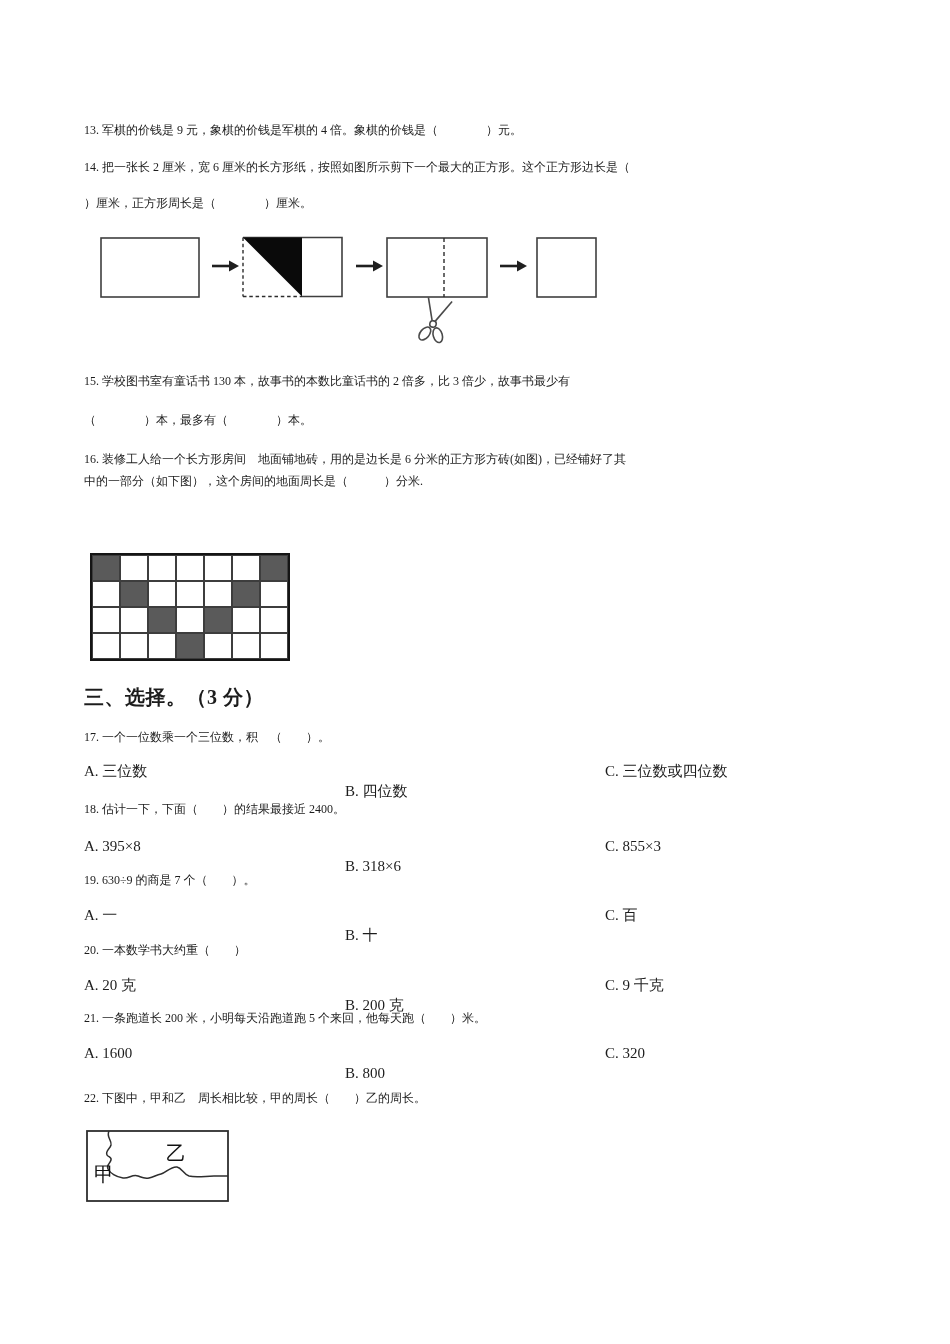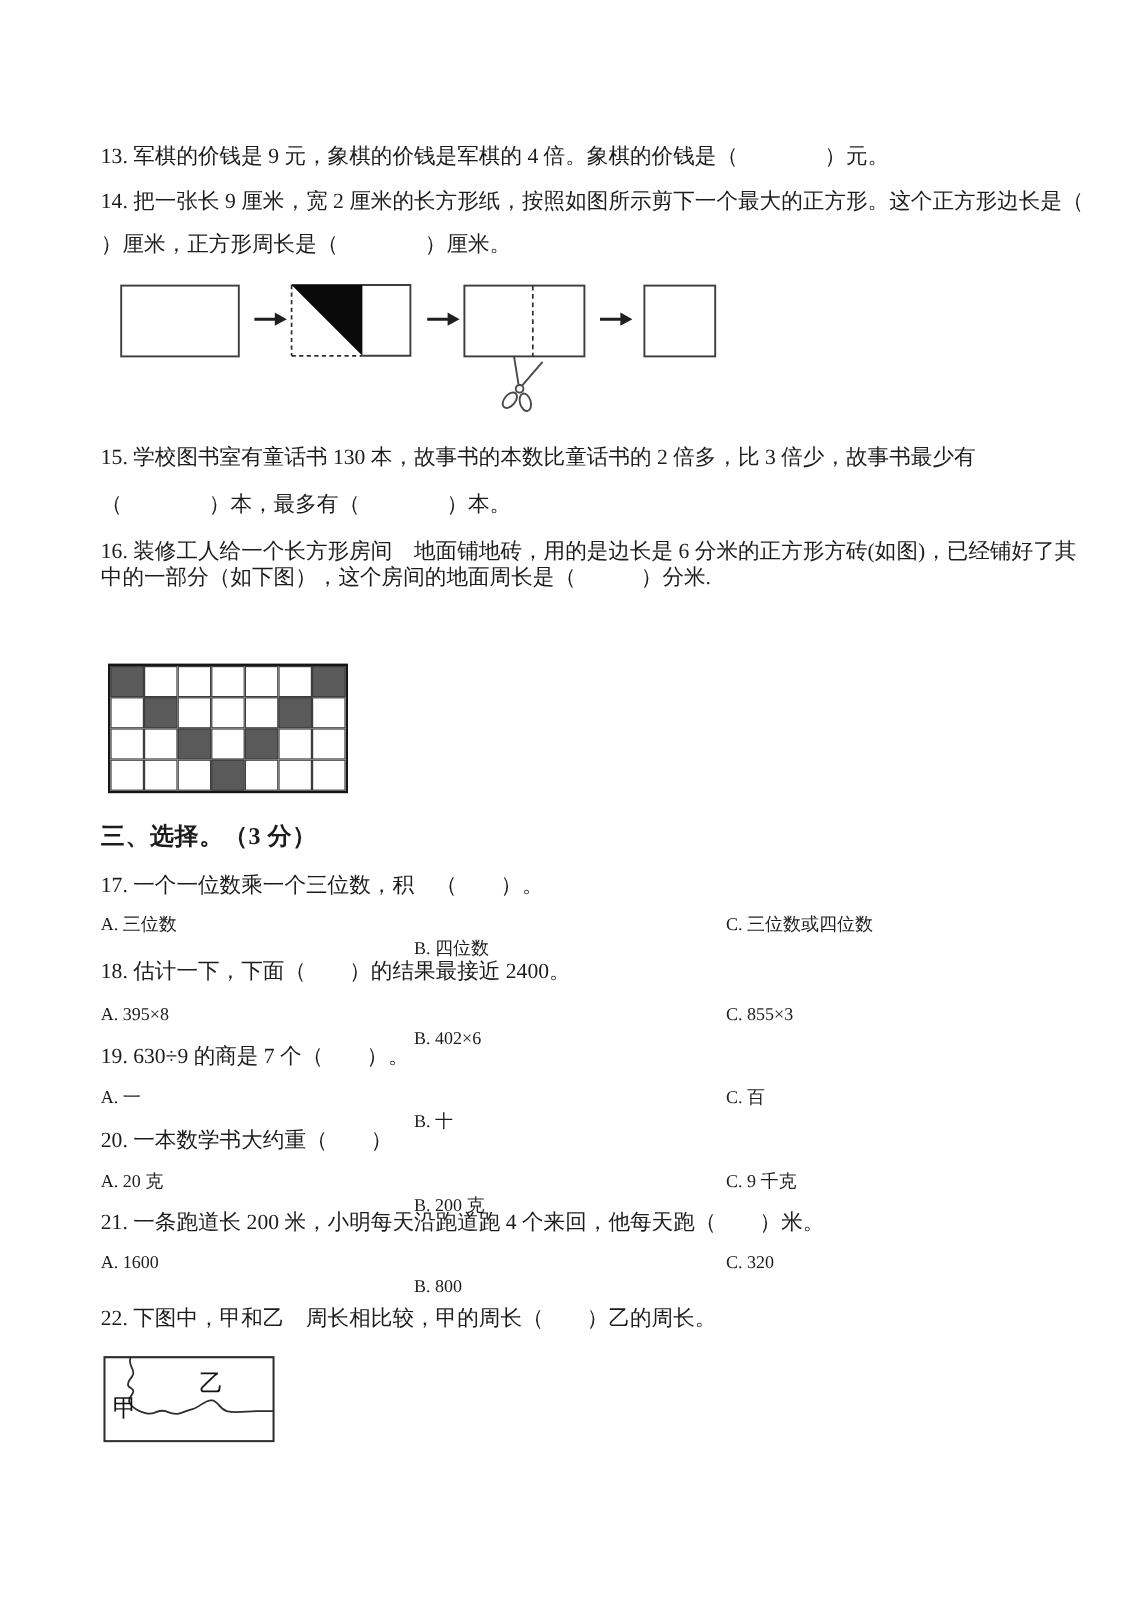--- a/index.html
+++ b/index.html
@@ -6,21 +6,21 @@
   body{
     width:950px;height:1344px;
     background:#ffffff;
     position:relative;
     font-family:"Liberation Serif","DejaVu Serif",serif;
     color:#1c1c1c;
     overflow:hidden;
   }
   .line{
     position:absolute;left:84px;right:20px;
-    font-size:18px;line-height:26px;
+    font-size:12px;line-height:26px;
     white-space:nowrap;
   }
   .section-head{
     font-weight:bold;font-size:20px;letter-spacing:0.5px;
   }
   .opts{position:absolute;left:0;right:0;height:26px;}
   .opts span{position:absolute;font-size:15px;line-height:26px;white-space:nowrap;}
   .optA{left:84px;}
   .optB{left:345px;margin-top:20px;}
   .optC{left:605px;}
@@ -38,21 +38,21 @@
     position:absolute;font-size:20px;line-height:22px;color:#111;
   }
   #label-jia{left:8px;top:33px;}
   #label-yi{left:80px;top:12px;}
 </style>
 </head>
 <body>
 
 <div class="line" style="top:117px">13. 军棋的价钱是 9 元，象棋的价钱是军棋的 4 倍。象棋的价钱是（　　　　）元。</div>
 
-<div class="line" style="top:154px">14. 把一张长 9 厘米，宽 2 厘米的长方形纸，按照如图所示剪下一个最大的正方形。这个正方形边长是（</div>
+<div class="line" style="top:154px">14. 把一张长 2 厘米，宽 6 厘米的长方形纸，按照如图所示剪下一个最大的正方形。这个正方形边长是（</div>
 <div class="line" style="top:190px">）厘米，正方形周长是（　　　　）厘米。</div>
 
 <svg class="fig" style="left:100px;top:236px" width="500" height="114" viewBox="0 0 500 114">
 
   <rect x="1" y="2" width="98" height="59" fill="none" stroke="#3f3f3f" stroke-width="1.6"></rect>
 
   <g>
     <line x1="112" y1="30" x2="130" y2="30" stroke="#1f1f1f" stroke-width="2.6"></line>
     <polygon points="129,24.5 139,30 129,35.5" fill="#1f1f1f"></polygon>
   </g>
@@ -132,39 +132,39 @@
 <div class="line" style="top:724px">17. 一个一位数乘一个三位数，积　（　　）。</div>
 <div class="opts" style="top:758px">
   <span class="optA">A. 三位数</span>
   <span class="optB">B. 四位数</span>
   <span class="optC">C. 三位数或四位数</span>
 </div>
 
 <div class="line" style="top:796px">18. 估计一下，下面（　　）的结果最接近 2400。</div>
 <div class="opts" style="top:833px">
   <span class="optA">A. 395×8</span>
-  <span class="optB">B. 402×6</span>
+  <span class="optB">B. 318×6</span>
   <span class="optC">C. 855×3</span>
 </div>
 
 <div class="line" style="top:867px">19. 630÷9 的商是 7 个（　　）。</div>
 <div class="opts" style="top:902px">
   <span class="optA">A. 一</span>
   <span class="optB">B. 十</span>
   <span class="optC">C. 百</span>
 </div>
 
 <div class="line" style="top:937px">20. 一本数学书大约重（　　）</div>
 <div class="opts" style="top:972px">
   <span class="optA">A. 20 克</span>
   <span class="optB">B. 200 克</span>
   <span class="optC">C. 9 千克</span>
 </div>
 
-<div class="line" style="top:1005px">21. 一条跑道长 200 米，小明每天沿跑道跑 4 个来回，他每天跑（　　）米。</div>
+<div class="line" style="top:1005px">21. 一条跑道长 200 米，小明每天沿跑道跑 5 个来回，他每天跑（　　）米。</div>
 <div class="opts" style="top:1040px">
   <span class="optA">A. 1600</span>
   <span class="optB">B. 800</span>
   <span class="optC">C. 320</span>
 </div>
 
 <div class="line" style="top:1085px">22. 下图中，甲和乙　周长相比较，甲的周长（　　）乙的周长。</div>
 
 <div id="compare-fig">
   <svg width="143" height="72" viewBox="0 0 143 72">

